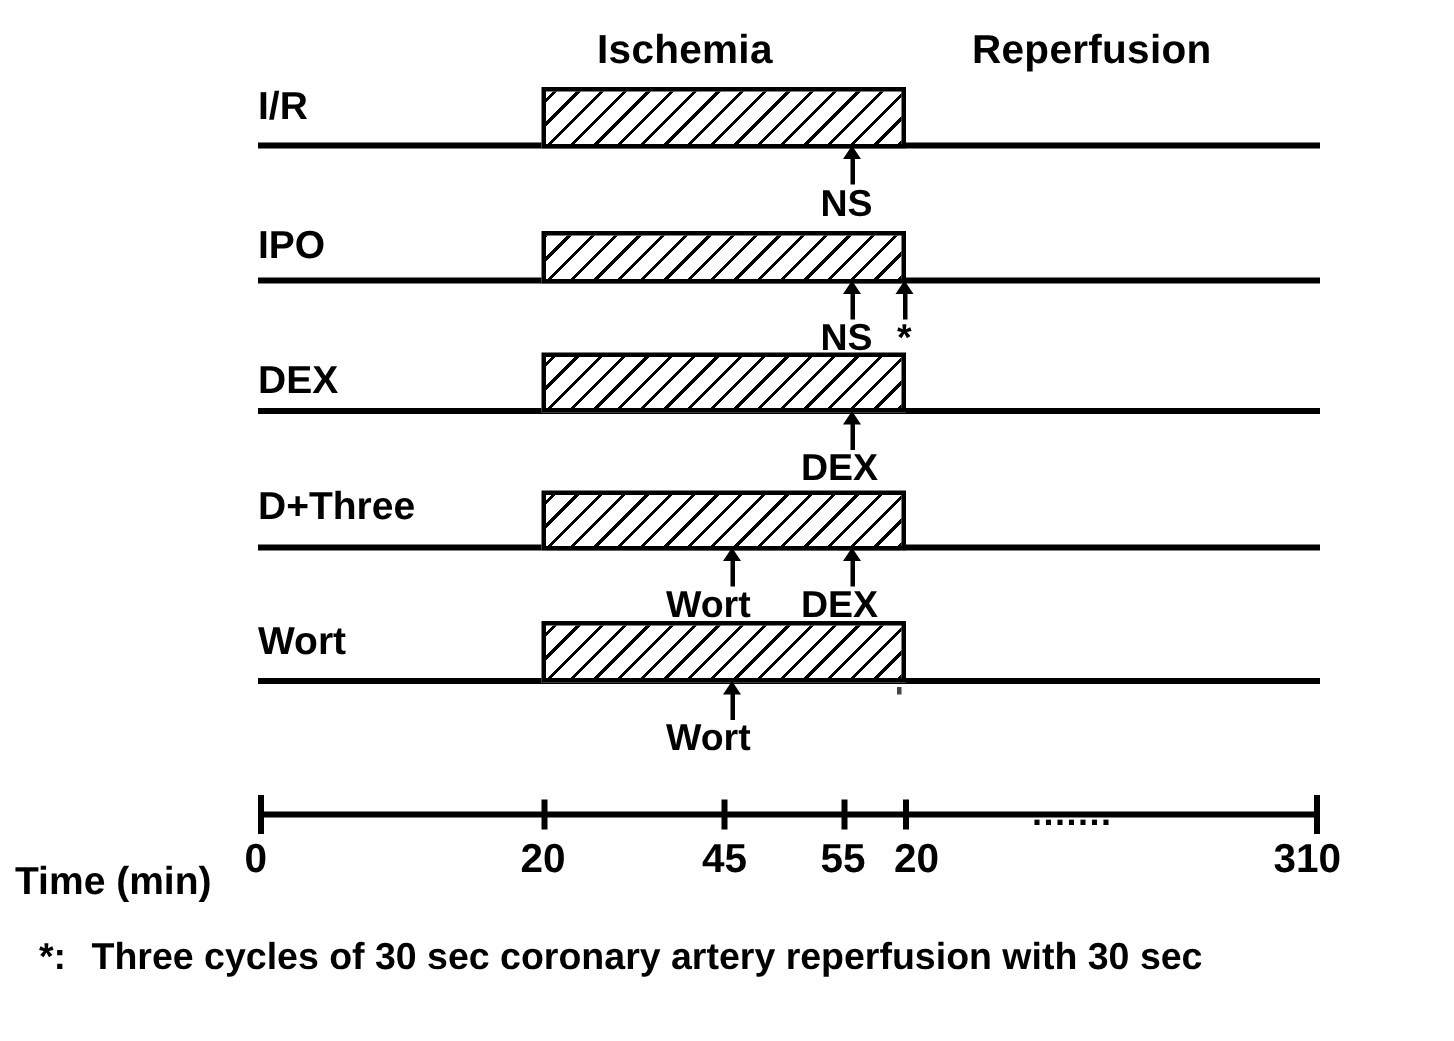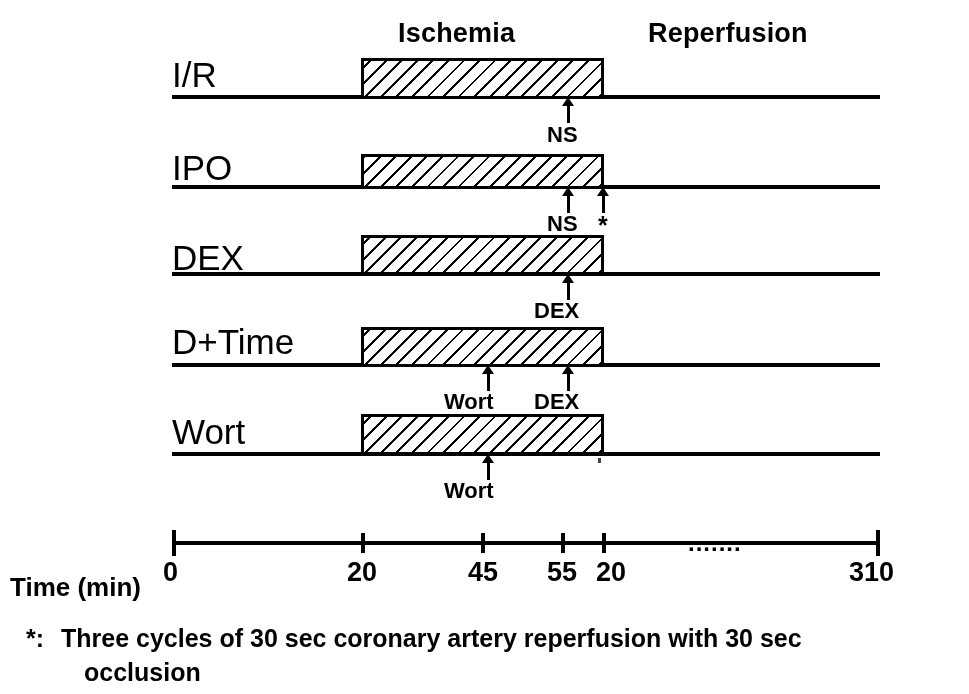--- a/index.html
+++ b/index.html
@@ -25,22 +25,22 @@
     white-space: nowrap;
   }
   #phase-ischemia { left: 398px; top: 18px; }
   #phase-reperfusion { left: 648px; top: 18px; }
 
   
   .group-row { position: absolute; left: 0; width: 969px; height: 0; }
 
   .group-name {
     position: absolute;
-    font-size: 35px;
-    font-weight: normal;
+    font-size: 26px;
+    font-weight: bold;
     white-space: nowrap;
     text-align: right;
   }
 
   
   .baseline {
     position: absolute;
     left: 172px;
     width: 708px;
     height: 4px;
@@ -80,21 +80,21 @@
     position: absolute;
     left: 1px;
     top: 0px;
     width: 0; height: 0;
     border-left: 6px solid transparent;
     border-right: 6px solid transparent;
     border-bottom: 9px solid #000;
   }
   .arrow-label {
     position: absolute;
-    font-size: 22px;
+    font-size: 25px;
     font-weight: bold;
     white-space: nowrap;
   }
   .star-label {
     position: absolute;
     font-size: 25px;
     font-weight: bold;
   }
 
   
@@ -202,21 +202,21 @@
   <div class="baseline" style="top:272px;"></div>
   <div class="ischemia-block" style="left:361px; top:235px; width:243px; height:40px;"></div>
   <div class="arrow" style="left:561px; top:274px;">
     <div class="head"></div>
       <div class="shaft"></div>
   </div>
   <div class="arrow-label" style="left:534px; top:298px;">DEX</div>
 </div>
 
 <div class="group-row" style="top:0">
-  <div class="group-name" style="left:172px; top:322px;">D+Time</div>
+  <div class="group-name" style="left:172px; top:322px;">D+Three</div>
   <div class="baseline" style="top:363px;"></div>
   <div class="ischemia-block" style="left:361px; top:327px; width:243px; height:40px;"></div>
   <div class="arrow" style="left:481px; top:365px;">
     <div class="head"></div>
       <div class="shaft"></div>
   </div>
   <div class="arrow" style="left:561px; top:365px;">
     <div class="head"></div>
       <div class="shaft"></div>
   </div>
@@ -251,14 +251,13 @@
 <div class="axis-tick-label" style="left:163px;">0</div>
 <div class="axis-tick-label" style="left:347px;">20</div>
 <div class="axis-tick-label" style="left:468px;">45</div>
 <div class="axis-tick-label" style="left:547px;">55</div>
 <div class="axis-tick-label" style="left:596px;">20</div>
 <div class="axis-tick-label" style="left:849px;">310</div>
 
 <div id="footnote">
   <span class="marker">*:</span>
   <span class="text">Three cycles of 30 sec coronary artery reperfusion with 30 sec</span>
-  <span class="cont">occlusion</span>
 </div>
 
 </body></html>

